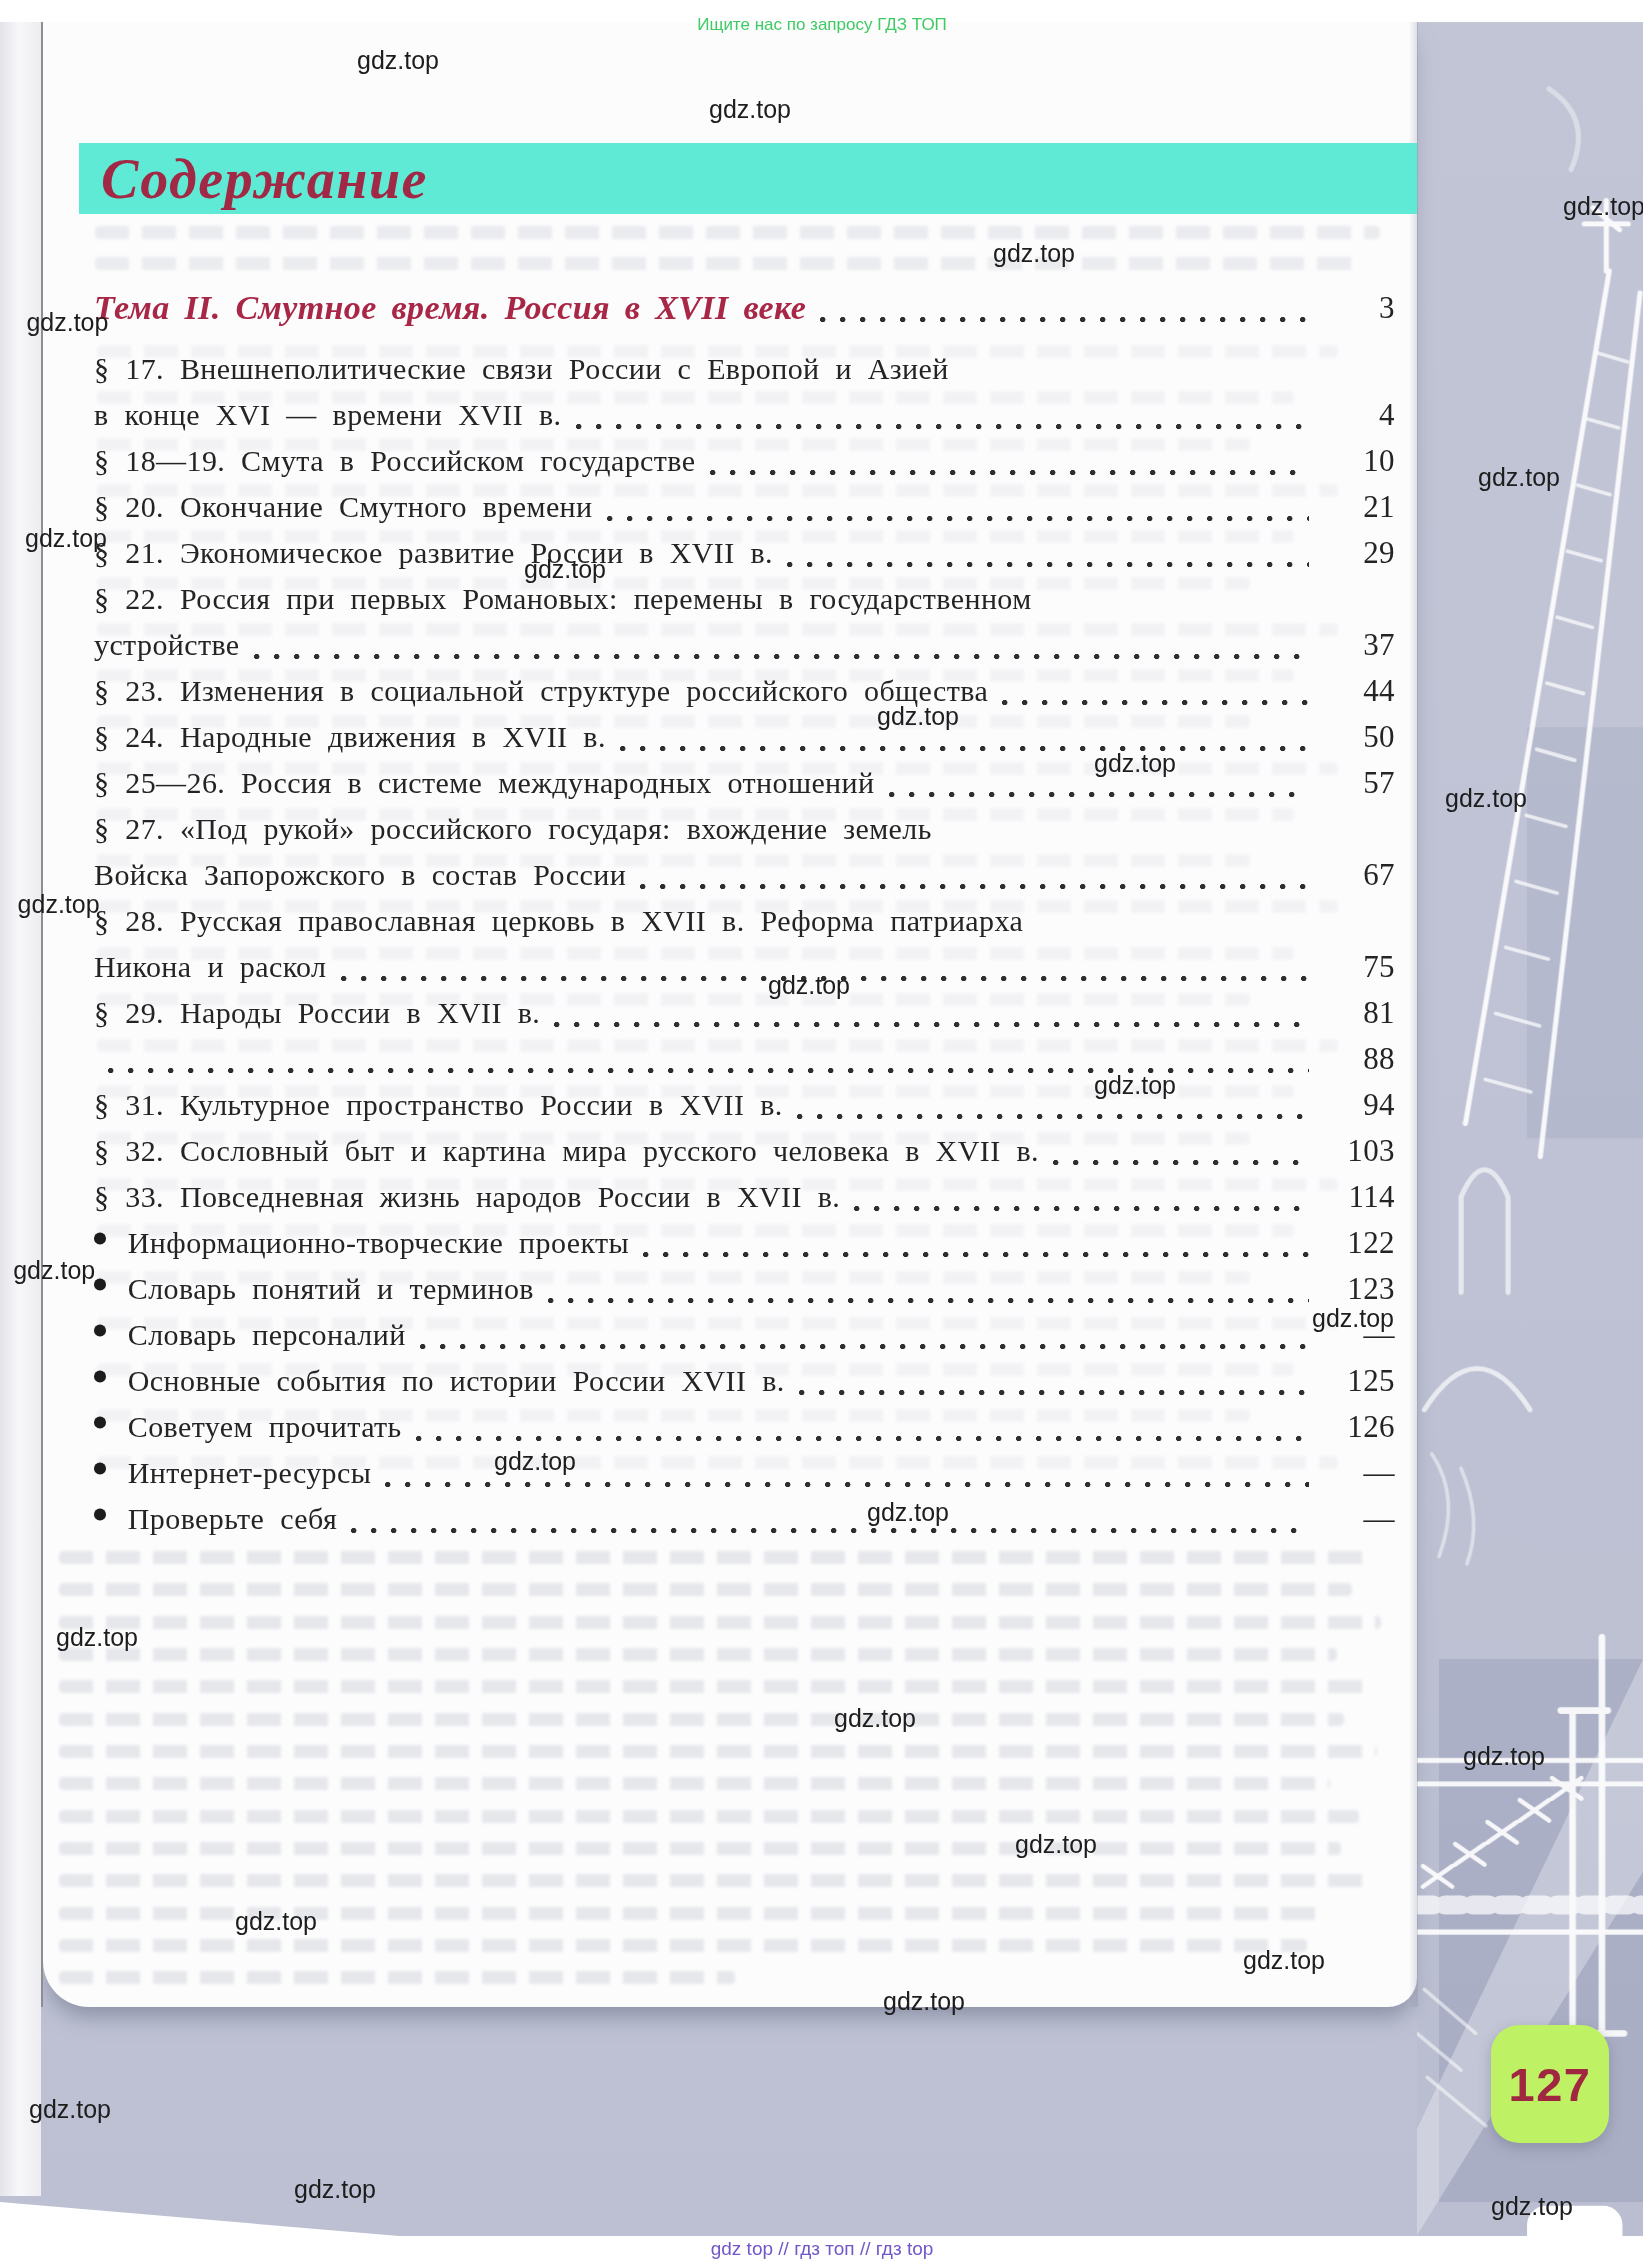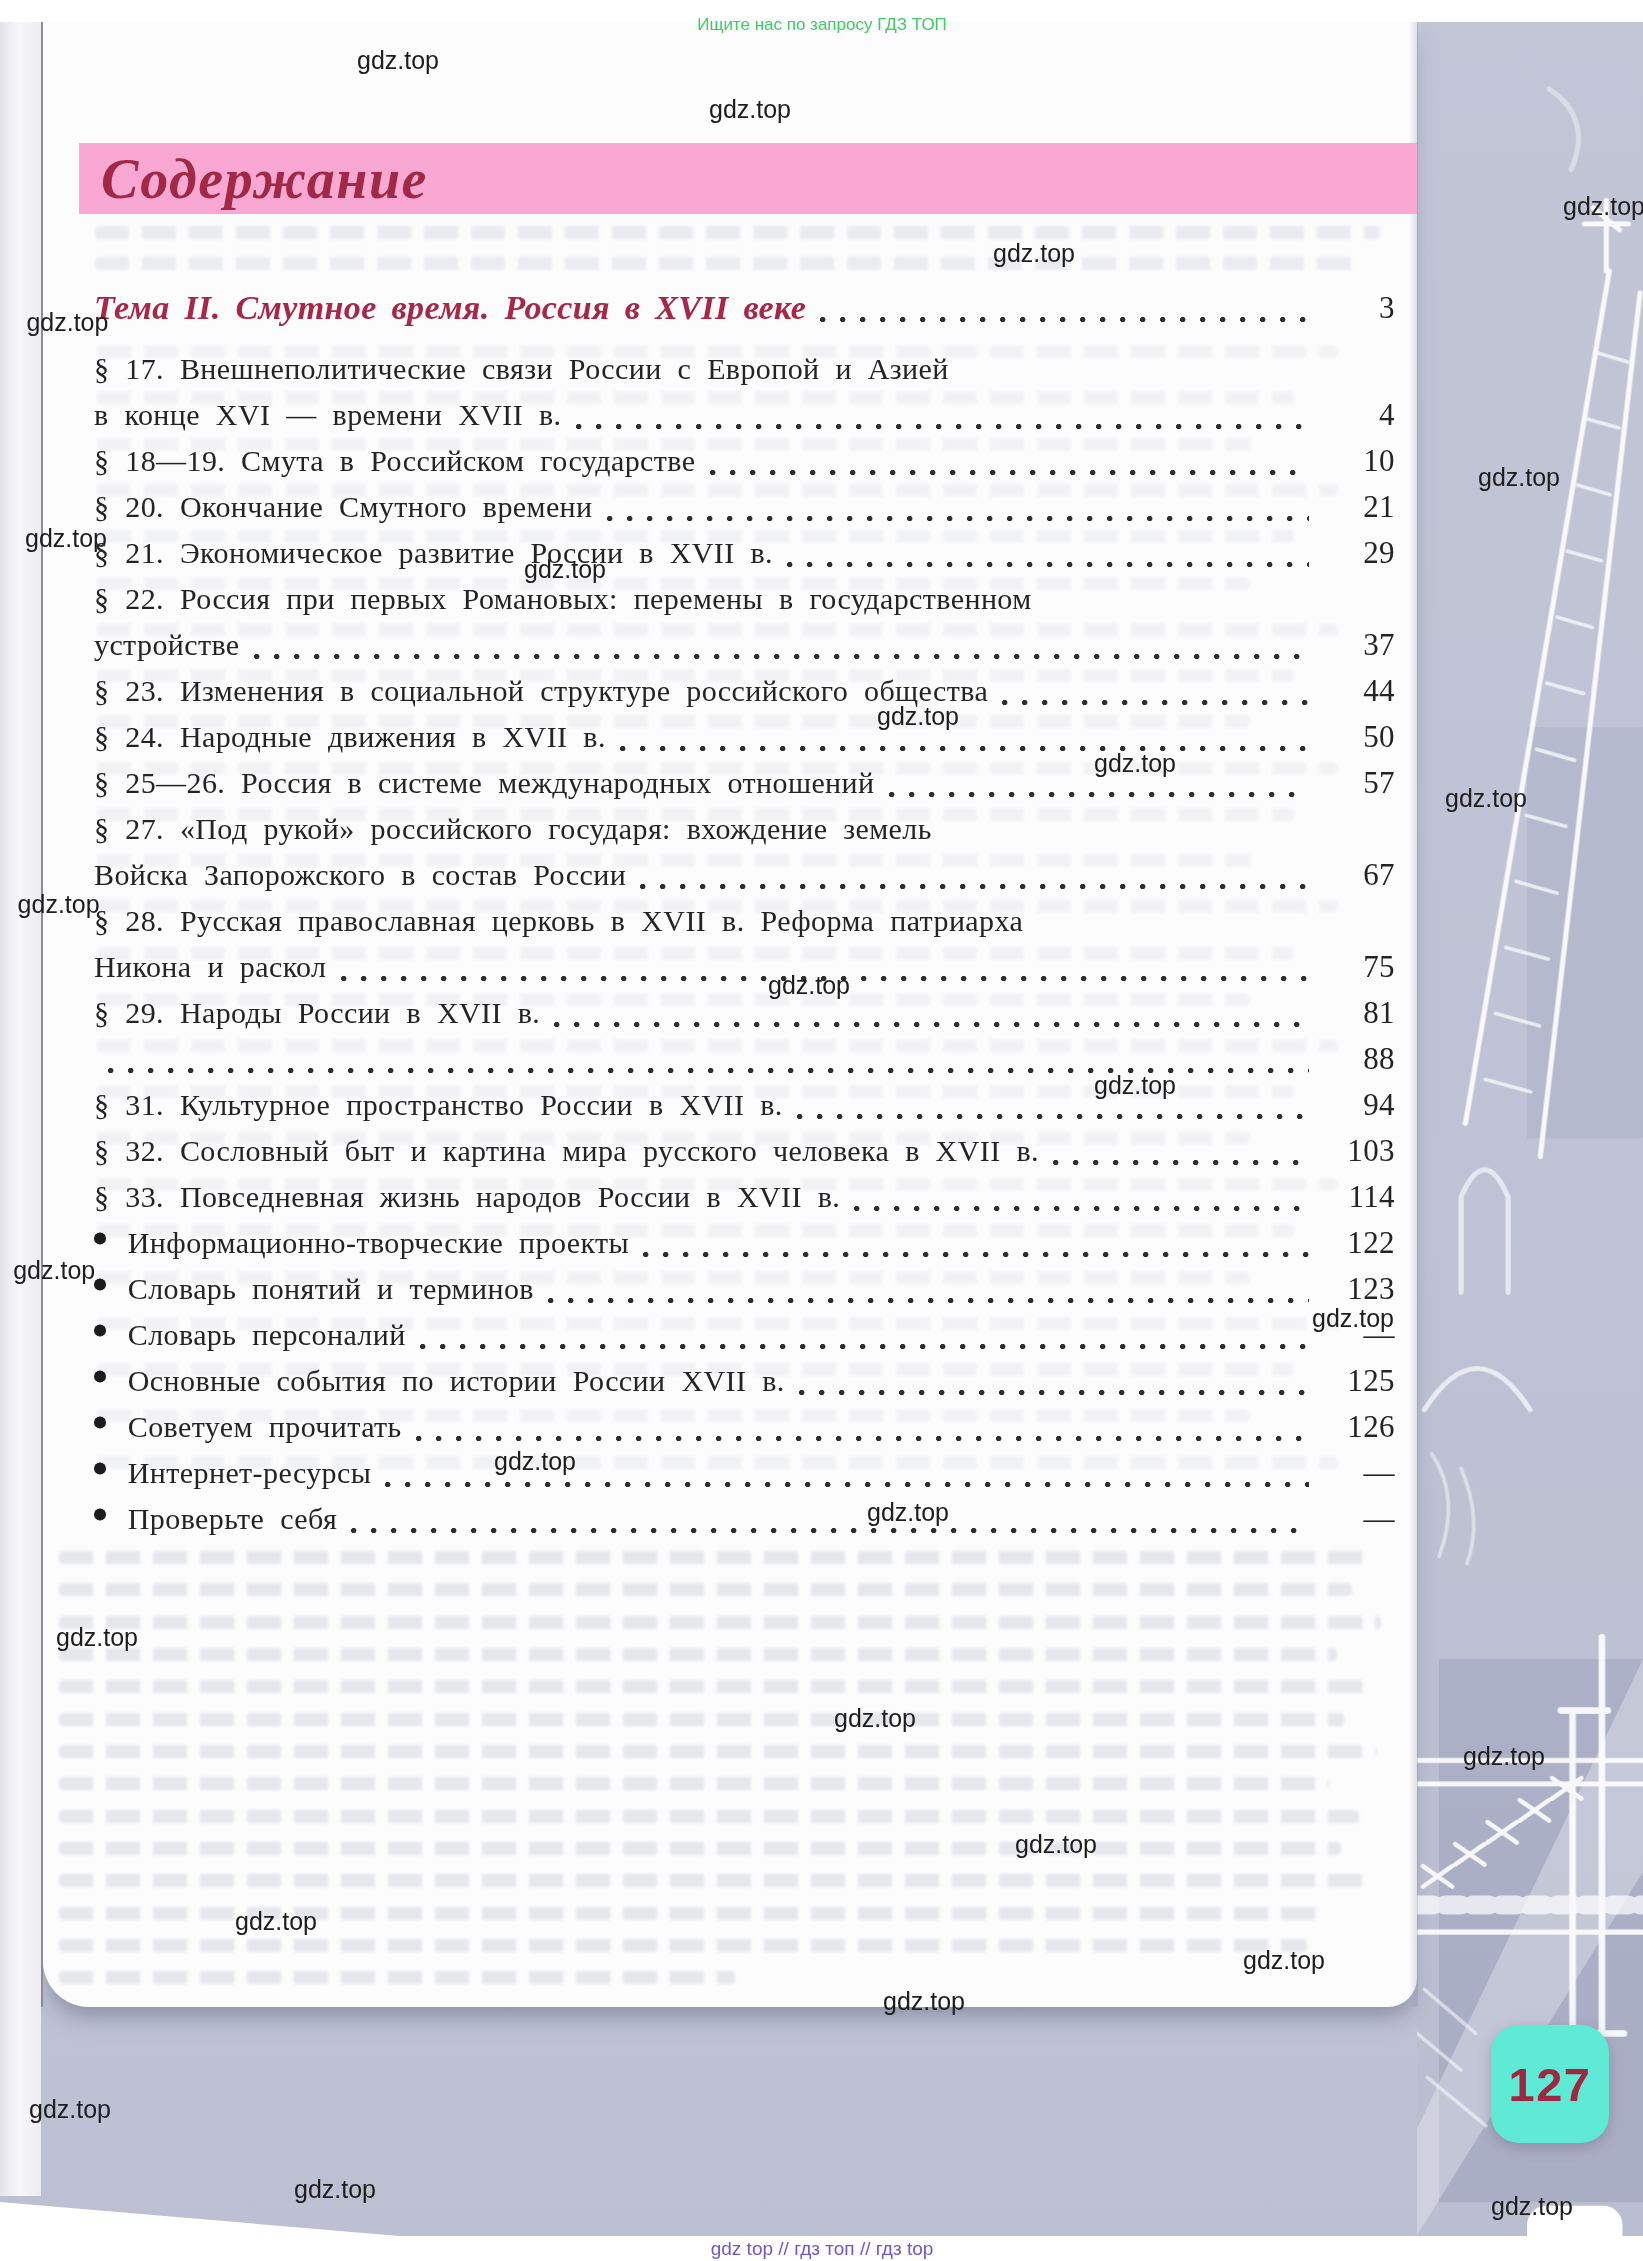--- a/index.html
+++ b/index.html
@@ -22,21 +22,21 @@
   .spine{position:absolute;left:0;top:22px;width:41px;height:2174px;
          background:linear-gradient(90deg,#e3e3e9 0%,#f7f7fa 45%,#ededf1 100%);z-index:6;}
   .spine-line{position:absolute;left:41px;top:22px;width:2.2px;height:1985px;background:#8d8d94;z-index:7;}
   .book-page{position:absolute;left:43px;top:22px;width:1374px;height:1985px;background:#fcfcfd;
              border-bottom-left-radius:46px;border-bottom-right-radius:29px;
              box-shadow:0 14.7px 22px -5.9px rgba(96,102,126,.55);z-index:5;}
   .page-right-shade{position:absolute;left:1409px;top:22px;width:8.8px;height:1985px;
              background:linear-gradient(90deg,rgba(120,125,150,0) 0%,rgba(120,125,150,.25) 100%);z-index:6;}
 
   
-  .title-band{position:absolute;left:79px;top:143px;width:1338px;height:71px;background:#f9a8d4;z-index:10;}
+  .title-band{position:absolute;left:79px;top:143px;width:1338px;height:71px;background:#5eead4;z-index:10;}
   .page-title{position:absolute;left:22px;top:1.5px;font-size:56px;line-height:68px;
               font-style:italic;font-weight:bold;color:#a12945;letter-spacing:1.5px;}
 
   
   #toc{position:absolute;left:94px;top:285px;width:1301px;z-index:12;}
   .toc-entry{margin:0;}
   .toc-entry.theme{margin-bottom:14.7px;}
   .toc-line{display:flex;align-items:center;height:46px;font-size:30px;color:#242424;
             word-spacing:8px;letter-spacing:0.4px;white-space:nowrap;}
   .theme .toc-line{font-size:34px;font-weight:bold;font-style:italic;color:#a82746;word-spacing:5.9px;}
@@ -51,21 +51,21 @@
 
   
   .ghost{position:absolute;height:12.5px;border-radius:4.4px;filter:blur(1.8px);color:#767d92;
          background:repeating-linear-gradient(90deg,currentColor 0 34px,transparent 34px 47px);z-index:8;}
 
   
   .wm{position:absolute;font-family:"Liberation Sans",sans-serif;font-size:25px;color:#1d1d1d;z-index:30;}
 
   
   #church{position:absolute;left:1417px;top:22px;z-index:6;}
-  .badge{position:absolute;left:1491px;top:2025px;width:118px;height:118px;background:#5eead4;
+  .badge{position:absolute;left:1491px;top:2025px;width:118px;height:118px;background:#bef264;
          border-radius:28px;z-index:20;display:flex;align-items:center;justify-content:center;
          box-shadow:0 4.4px 13.2px rgba(90,95,120,.35);}
   .badge span{font-family:"Liberation Sans",sans-serif;font-weight:bold;font-size:47px;color:#9f2740;letter-spacing:1.5px;}
 </style>
 </head>
 <body>
 
 <div id="stage">
 
   <div class="blue-bg"></div>

